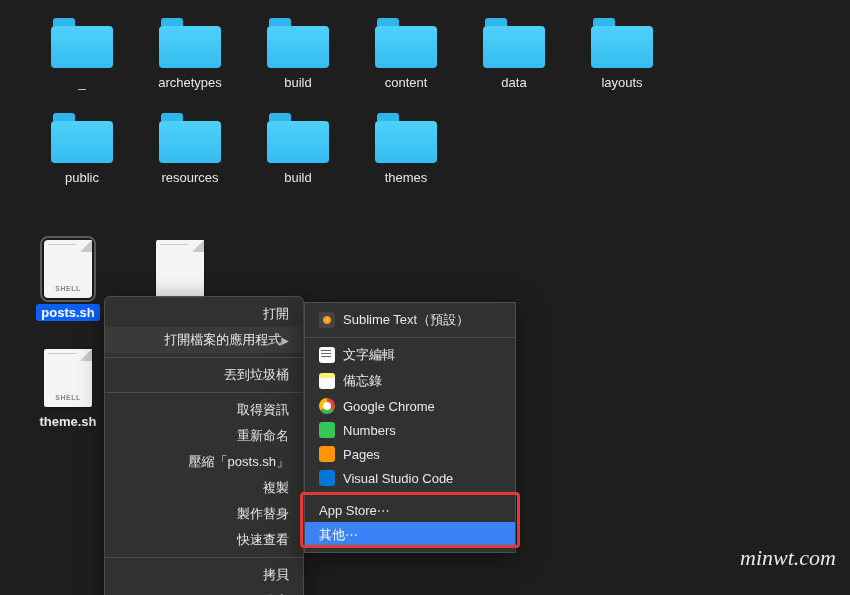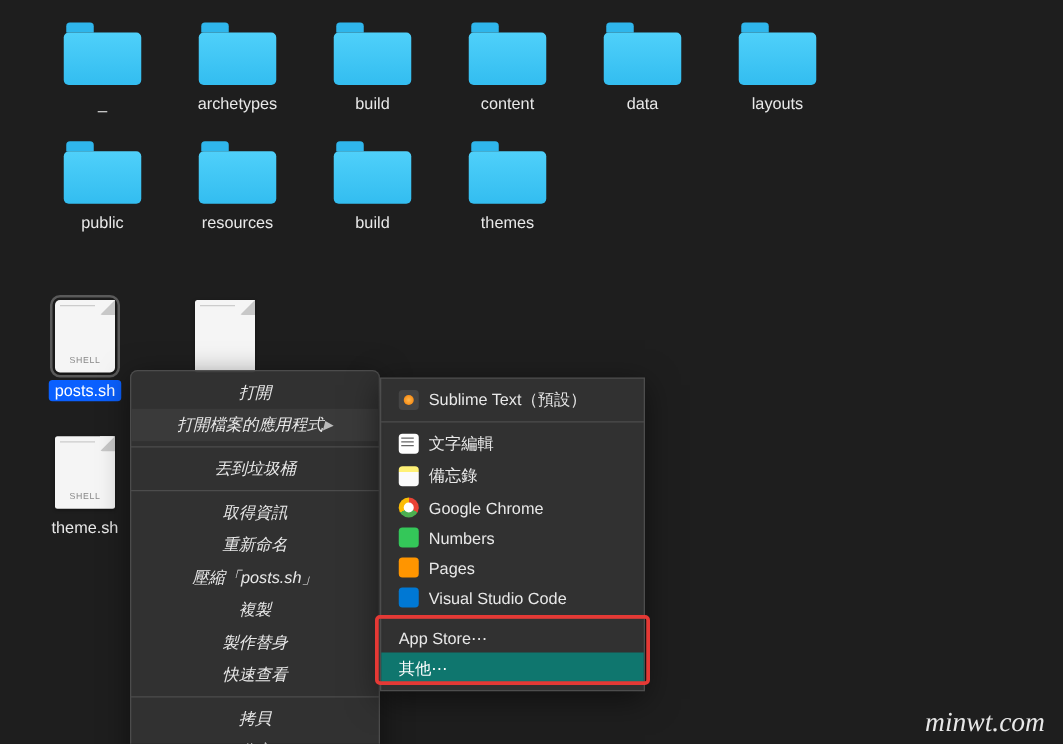--- a/index.html
+++ b/index.html
@@ -103,20 +103,21 @@
 
   
   .side-col {
     position: absolute;
     left: 28px;
     top: 240px;
     display: flex;
     flex-direction: column;
     align-items: flex-end;
     width: 80px;
+    font-weight: bold;
   }
   .side-col .item { margin-bottom: 28px; width:80px; }
   .side-extra { position:absolute; left:140px; top:240px; width:80px;}
   .side-extra .item{width:80px;}
 
   
   .ctx {
     position: absolute;
     left: 104px;
     top: 296px;
@@ -124,25 +125,24 @@
     background: rgba(50,50,50,0.96);
     border: 1px solid rgba(120,120,120,0.4);
     border-radius: 6px;
     padding: 4px 0;
     font-size: 13px;
     box-shadow: 0 6px 24px rgba(0,0,0,0.5);
   }
   .ctx-item {
     padding: 4px 14px;
     display: flex;
-    justify-content: center;
+    justify-content: flex-end;
     align-items: center;
     cursor: pointer;
     color: #e8e8e8;
-    font-style: italic;
   }
   .ctx-item.hl { background: #3a3a3a; }
   .ctx-sep {
     height: 1px;
     background: rgba(160,160,160,0.25);
     margin: 4px 0;
   }
   .chev {
     font-size: 10px;
     color: #bbb;
@@ -163,21 +163,21 @@
   }
   .sub-item {
     padding: 4px 14px;
     display: flex;
     align-items: center;
     gap: 8px;
     cursor: pointer;
     color: #e8e8e8;
   }
   .sub-item.blue {
-    background: #0f766e;
+    background: #3b82f6;
     color: #fff;
   }
   .sub-item.noicon { padding-left: 14px; }
   .app-ico {
     width: 16px; height: 16px;
     border-radius: 3px;
     flex-shrink: 0;
     display:flex;align-items:center;justify-content:center;
     font-size:10px;color:#fff;font-weight:bold;
   }
@@ -196,21 +196,21 @@
     position: absolute;
     border: 3px solid #e53935;
     border-radius: 4px;
     pointer-events: none;
   }
   .redbox1 { left: 300px; top: 492px; width: 220px; height: 56px; }
 
   .watermark {
     position: absolute;
     right: 14px;
-    bottom: 4px;
+    bottom: 24px;
     font-family: "Brush Script MT", cursive;
     font-size: 22px;
     color: #e8e8e8;
     font-style: italic;
   }
 </style>
 </head>
 <body>
 
 <div class="desktop">

